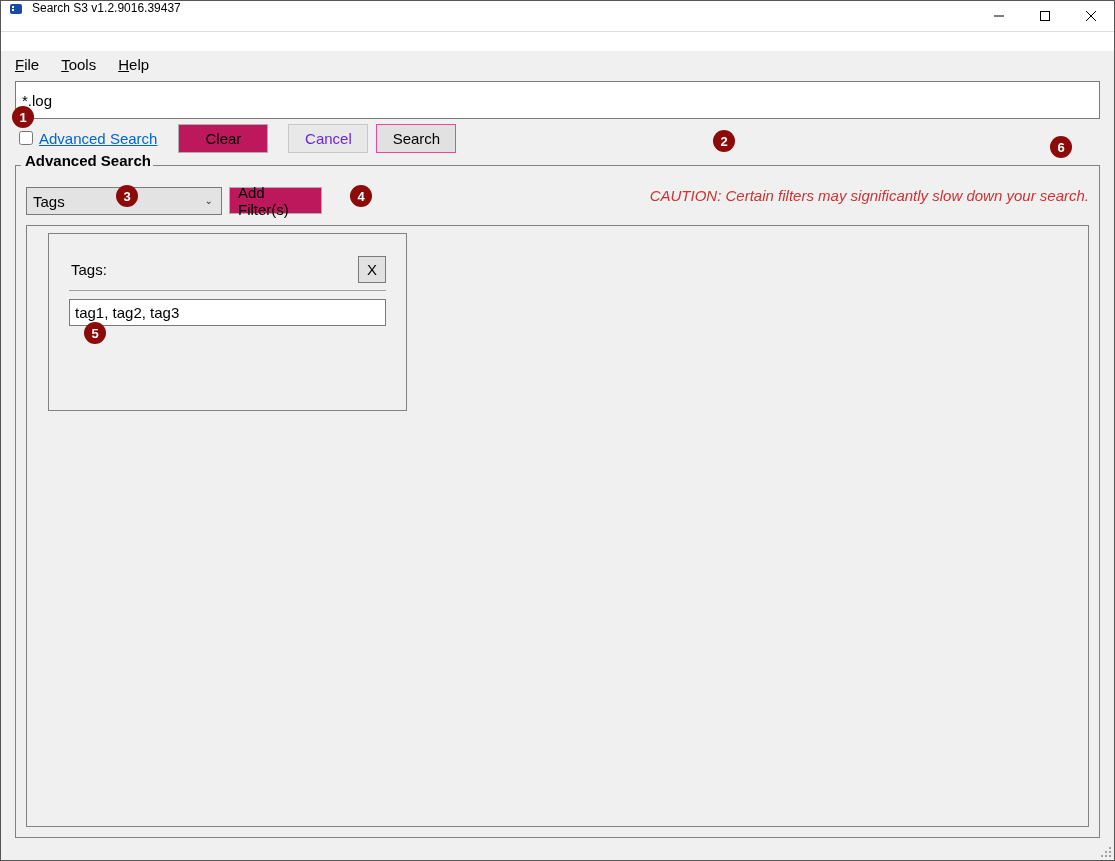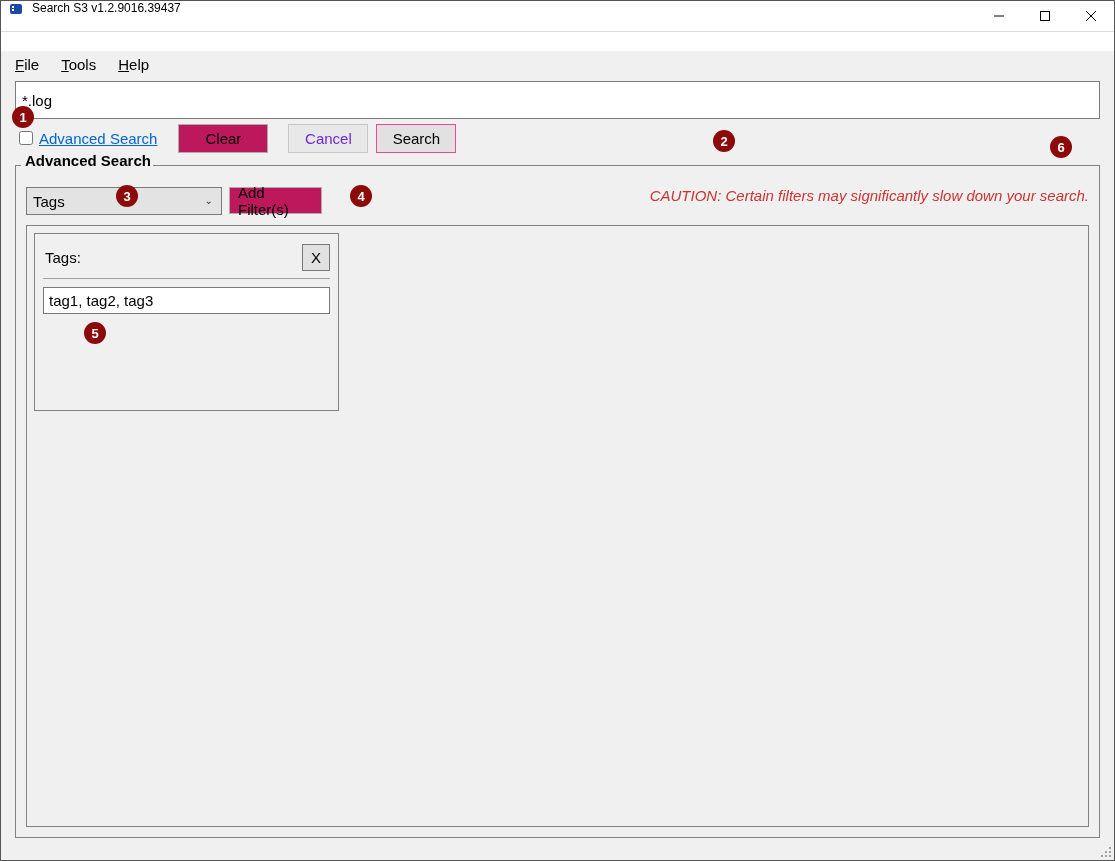--- a/index.html
+++ b/index.html
@@ -196,26 +196,26 @@
   
   .inner-container {
     position: absolute;
     left: 10px; right: 10px; top: 60px; bottom: 10px;
     border: 1px solid #828282;
     background: #f0f0f0;
   }
   
   .filter-card {
     position: absolute;
-    left: 7px; top: 7px;
-    width: 305px;
+    left: 21px; top: 7px;
+    width: 359px;
     height: 178px;
     border: 1px solid #828282;
     background: #f0f0f0;
-    padding: 8px;
+    padding: 20px;
   }
   .filter-card-header {
     display: flex;
     align-items: center;
     height: 30px;
   }
   .filter-card-header .ftitle {
     font-size: 15px;
     flex: 1;
     padding-left: 2px;

